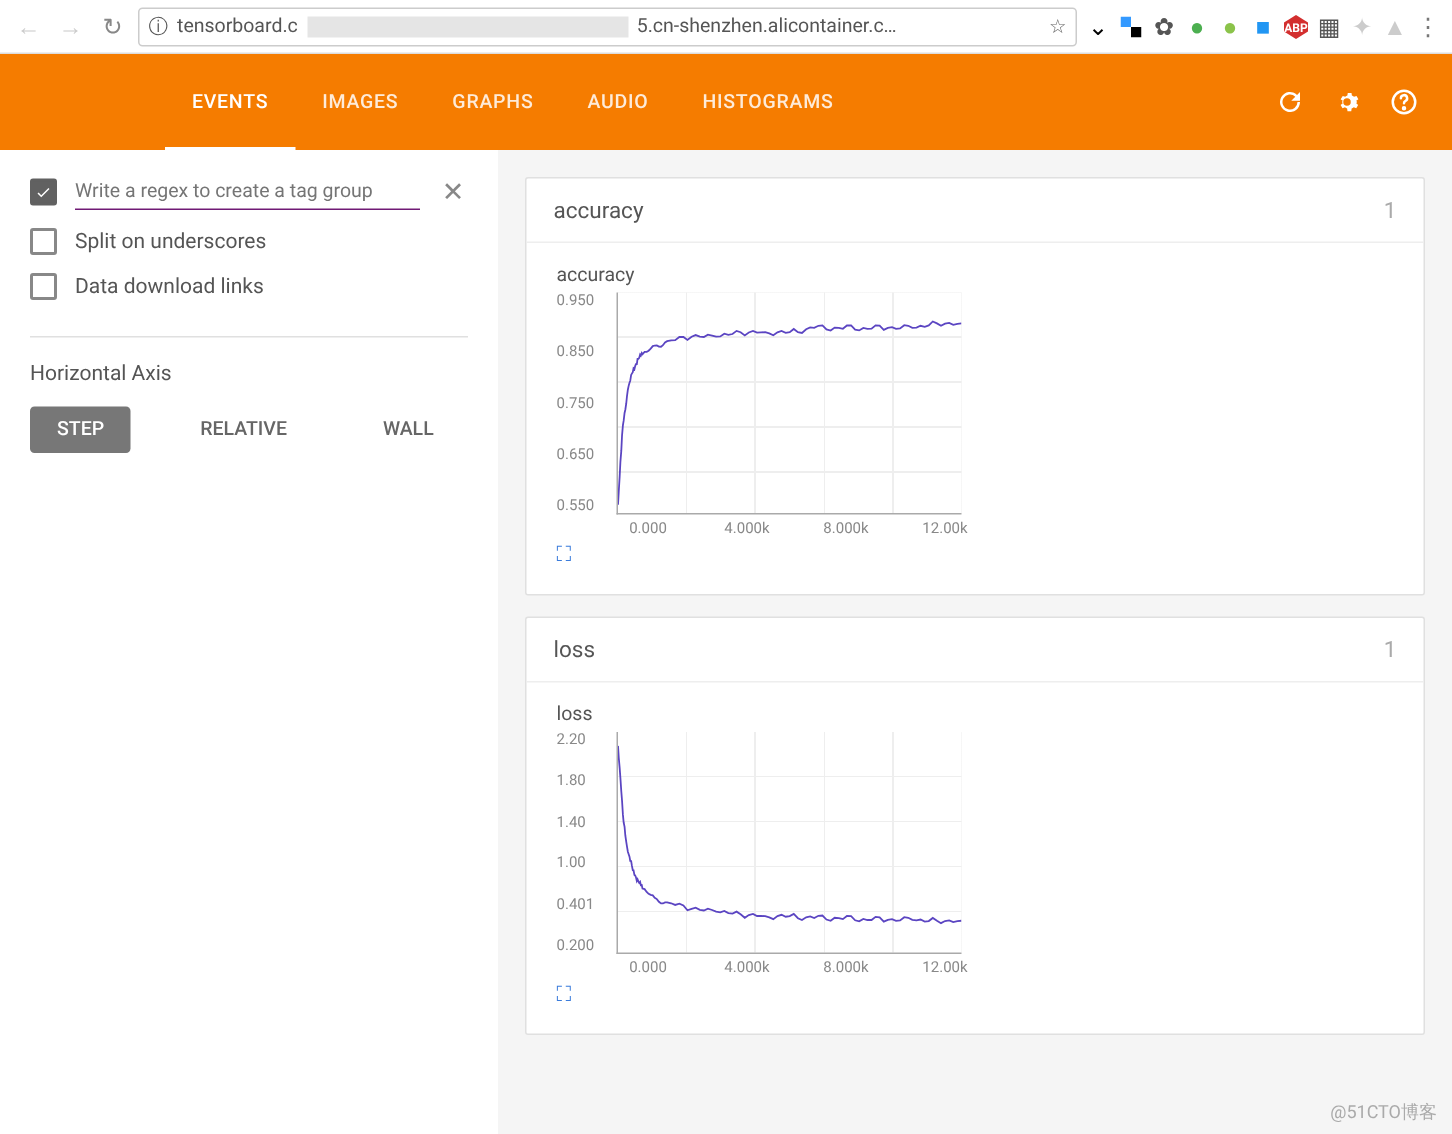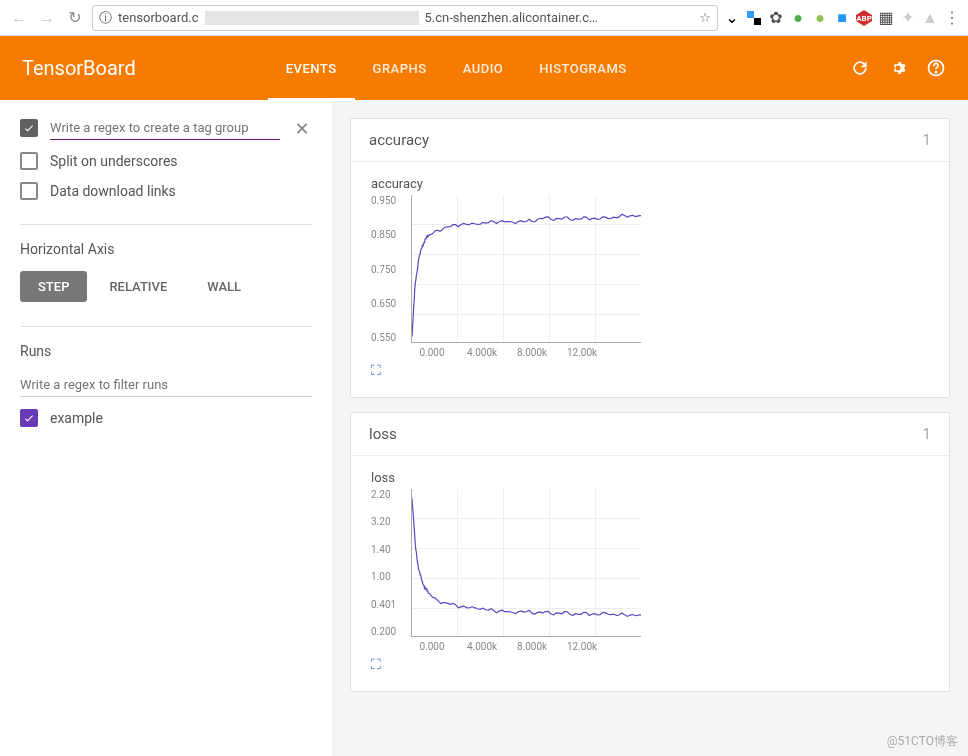--- a/index.html
+++ b/index.html
@@ -25,35 +25,35 @@
 .app { display: flex; height: calc(100% - 100px); }
 .sidebar { width: 332px; background: #fff; padding: 16px 20px; font-size: 14px; color: #555; }
 .sb-row { display: flex; align-items: center; gap: 12px; margin-bottom: 12px; }
 .sb-check { width: 18px; height: 18px; border: 2px solid #888; border-radius: 2px; display: inline-flex; align-items: center; justify-content: center; flex-shrink: 0; cursor: pointer; }
 .sb-check.checked { background: #616161; border-color: #616161; }
 .sb-check.checked-purple { background: #673ab7; border-color: #673ab7; }
 .tag-input { flex: 1; border: none; border-bottom: 1px solid #701a75; padding: 4px 0; font-size: 13px; color: #999; outline: none; }
 .close-x { font-size: 18px; color: #888; cursor: pointer; width: 20px; text-align: center; }
 .sb-section { margin-top: 24px; padding-top: 16px; border-top: 1px solid #e0e0e0; }
 .sb-title { font-size: 14px; color: #555; margin-bottom: 14px; }
-.pill-row { display: flex; gap: 4px; }
+.pill-row { display: flex; gap: 28px; }
 .pill { padding: 8px 18px; font-size: 13px; font-weight: 500; color: #666; cursor: pointer; border-radius: 3px; }
 .pill.active { background: #777; color: #fff; }
 .filter-runs { border: none; border-bottom: 1px solid #ccc; width: 100%; padding: 4px 0; font-size: 13px; outline: none; color: #999; margin-bottom: 12px; }
 
 .content { flex: 1; padding: 18px; overflow-y: auto; }
 .card { background: #fff; border: 1px solid #e0e0e0; border-radius: 2px; margin-bottom: 14px; }
 .card-hdr { display: flex; padding: 12px 18px; font-size: 15px; color: #555; border-bottom: 1px solid #eee; }
 .card-hdr .count { margin-left: auto; color: #aaa; }
 .card-body { padding: 14px 20px 18px; }
 .chart-title { font-size: 13px; color: #555; margin-bottom: 4px; }
 .chart-wrap { display: flex; }
 .y-axis { display: flex; flex-direction: column; justify-content: space-between; padding-right: 6px; font-size: 10px; color: #888; text-align: left; width: 40px; }
 .plot { width: 230px; height: 148px; border-left: 1px solid #aaa; border-bottom: 1px solid #aaa; position: relative; background: repeating-linear-gradient(to right, transparent 0, transparent 45px, #eee 45px, #eee 46px), repeating-linear-gradient(to bottom, transparent 0, transparent 29px, #eee 29px, #eee 30px); }
-.x-axis { display: flex; gap: 8px; font-size: 10px; color: #888; margin-left: 40px; margin-top: 4px; }
+.x-axis { display: flex; gap: 24px; font-size: 10px; color: #888; margin-left: 40px; margin-top: 4px; }
 .x-axis span { width: 42px; text-align: center; }
 .expand-btn { margin-top: 4px; color: #3b7cdb; font-size: 14px; cursor: pointer; }
 svg.line { position: absolute; inset: 0; }
 .watermark { position: absolute; right: 10px; bottom: 6px; font-size: 12px; color: #aaa; }
 </style>
 </head>
 <body>
 
 <div class="browser-bar">
   <div class="nav-btn dim">←</div>
@@ -85,23 +85,23 @@
         </svg>
       </span>
     <span style="color:#555">▦</span>
     <span style="color:#ccc">✦</span>
     <span style="color:#ccc">▲</span>
     <span style="color:#777">⋮</span>
   </div>
 </div>
 
 <div class="header">
-  <div class="logo">TensorBoard</div>
   <div class="tabs" id="tabs">
       <div class="tab active">EVENTS</div>
+      <div class="tab">IMAGES</div>
       <div class="tab">GRAPHS</div>
       <div class="tab">AUDIO</div>
       <div class="tab">HISTOGRAMS</div>
     </div>
   <div class="hdr-icons">
     <svg class="hdr-icon" viewBox="0 0 24 24" fill="#fff">
         <path d="M17.65 6.35A8 8 0 1 0 20 12h-2a6 6 0 1 1-1.76-4.24L13 11h7V4l-2.35 2.35z"></path>
       </svg>
     <svg class="hdr-icon" viewBox="0 0 24 24" fill="#fff">
         <path d="M19.4 13l.6-1-.6-1 1.7-1.3-1.5-2.6-2 .7a7 7 0 0 0-1.7-1l-.3-2.1h-3l-.3 2.1a7 7 0 0 0-1.7 1l-2-.7L6.9 9.7 8.6 11l-.6 1 .6 1-1.7 1.3 1.5 2.6 2-.7a7 7 0 0 0 1.7 1l.3 2.1h3l.3-2.1a7 7 0 0 0 1.7-1l2 .7 1.5-2.6L19.4 13zM12 15a3 3 0 1 1 0-6 3 3 0 0 1 0 6z"></path>
@@ -133,34 +133,20 @@
     <div class="sb-row">
       <span class="sb-check"></span>
       <span>Data download links</span>
     </div>
     <div class="sb-section">
       <div class="sb-title">Horizontal Axis</div>
       <div class="pill-row" id="axis-pills">
           <div class="pill active">STEP</div>
           <div class="pill">RELATIVE</div>
           <div class="pill">WALL</div>
-        </div>
-    </div>
-    <div class="sb-section">
-      <div class="sb-title">Runs</div>
-      <input class="filter-runs" placeholder="Write a regex to filter runs" style="">
-      <div id="runs-list">
-          <div class="sb-row">
-            <span class="sb-check checked-purple">
-              <svg width="12" height="12" viewBox="0 0 24 24" fill="#fff">
-                <path d="M9 16.2l-3.5-3.5L4 14.1l5 5 11-11-1.4-1.4z"></path>
-              </svg>
-            </span>
-            <span>example</span>
-          </div>
         </div>
     </div>
   </div>
 
   <div class="content" id="content">
       <div class="card">
     <div class="card-hdr">
       <span>accuracy</span>
       <span class="count">1</span>
     </div>
@@ -192,21 +178,21 @@
       <div class="card">
     <div class="card-hdr">
       <span>loss</span>
       <span class="count">1</span>
     </div>
     <div class="card-body">
       <div class="chart-title">loss</div>
       <div class="chart-wrap">
         <div class="y-axis">
               <div>2.20</div>
-              <div>3.20</div>
+              <div>1.80</div>
               <div>1.40</div>
               <div>1.00</div>
               <div>0.401</div>
               <div>0.200</div>
             </div>
         <div class="plot">
           <svg class="line" viewBox="0 0 230 148" preserveAspectRatio="none">
             <path d="M0.0 9.3 L0.5 17.1 L1.1 23.9 L1.6 30.6 L2.2 39.7 L2.7 45.9 L3.3 55.5 L3.8 60.6 L4.4 63.5 L4.9 69.3 L5.5 73.4 L6.0 76.6 L6.6 80.2 L7.1 81.7 L7.7 83.5 L8.2 86.3 L8.8 86.4 L9.3 89.5 L9.9 92.5 L10.4 92.6 L11.0 95.7 L11.5 96.0 L12.0 97.2 L12.6 99.8 L13.1 98.7 L13.7 100.2 L14.2 101.1 L14.8 100.3 L15.3 102.6 L15.9 102.5 L16.4 104.8 L17.8 105.2 L19.2 107.1 L20.5 108.4 L21.9 109.1 L23.3 109.4 L24.6 111.0 L26.0 111.9 L27.4 113.7 L28.8 114.8 L30.1 114.8 L31.5 114.1 L32.9 114.1 L35.6 114.7 L38.3 115.8 L41.1 115.0 L43.8 116.2 L46.5 119.4 L49.3 118.4 L52.0 117.6 L54.8 119.1 L57.5 119.5 L60.2 118.3 L63.0 119.2 L65.7 120.3 L68.5 120.8 L71.2 119.8 L73.9 121.3 L76.7 121.6 L79.4 120.3 L82.1 122.1 L84.9 124.4 L87.6 122.6 L90.4 121.8 L93.1 123.2 L95.8 123.2 L98.6 123.3 L101.3 124.1 L104.0 125.3 L106.8 123.3 L109.5 122.4 L112.3 123.7 L115.0 123.3 L117.7 121.8 L120.5 124.7 L123.2 125.9 L126.0 124.1 L128.7 123.5 L131.4 124.6 L134.2 123.1 L136.9 122.9 L139.6 125.6 L142.4 126.4 L145.1 124.4 L147.9 124.6 L150.6 125.3 L153.3 123.2 L156.1 123.3 L158.8 126.1 L161.5 126.8 L164.3 125.2 L167.0 125.9 L169.8 125.9 L172.5 123.8 L175.2 124.1 L178.0 127.0 L180.7 125.8 L183.5 125.3 L186.2 126.5 L188.9 126.2 L191.7 124.0 L194.4 124.4 L197.1 125.8 L199.9 126.2 L202.6 125.6 L205.4 127.0 L208.1 126.6 L210.8 124.5 L213.6 126.4 L216.3 128.0 L219.0 126.6 L221.8 126.1 L224.5 127.3 L227.3 126.7 L230.0 126.4 " stroke="#5b45c2" stroke-width="1.2" fill="none"></path>
           </svg>
         </div>

